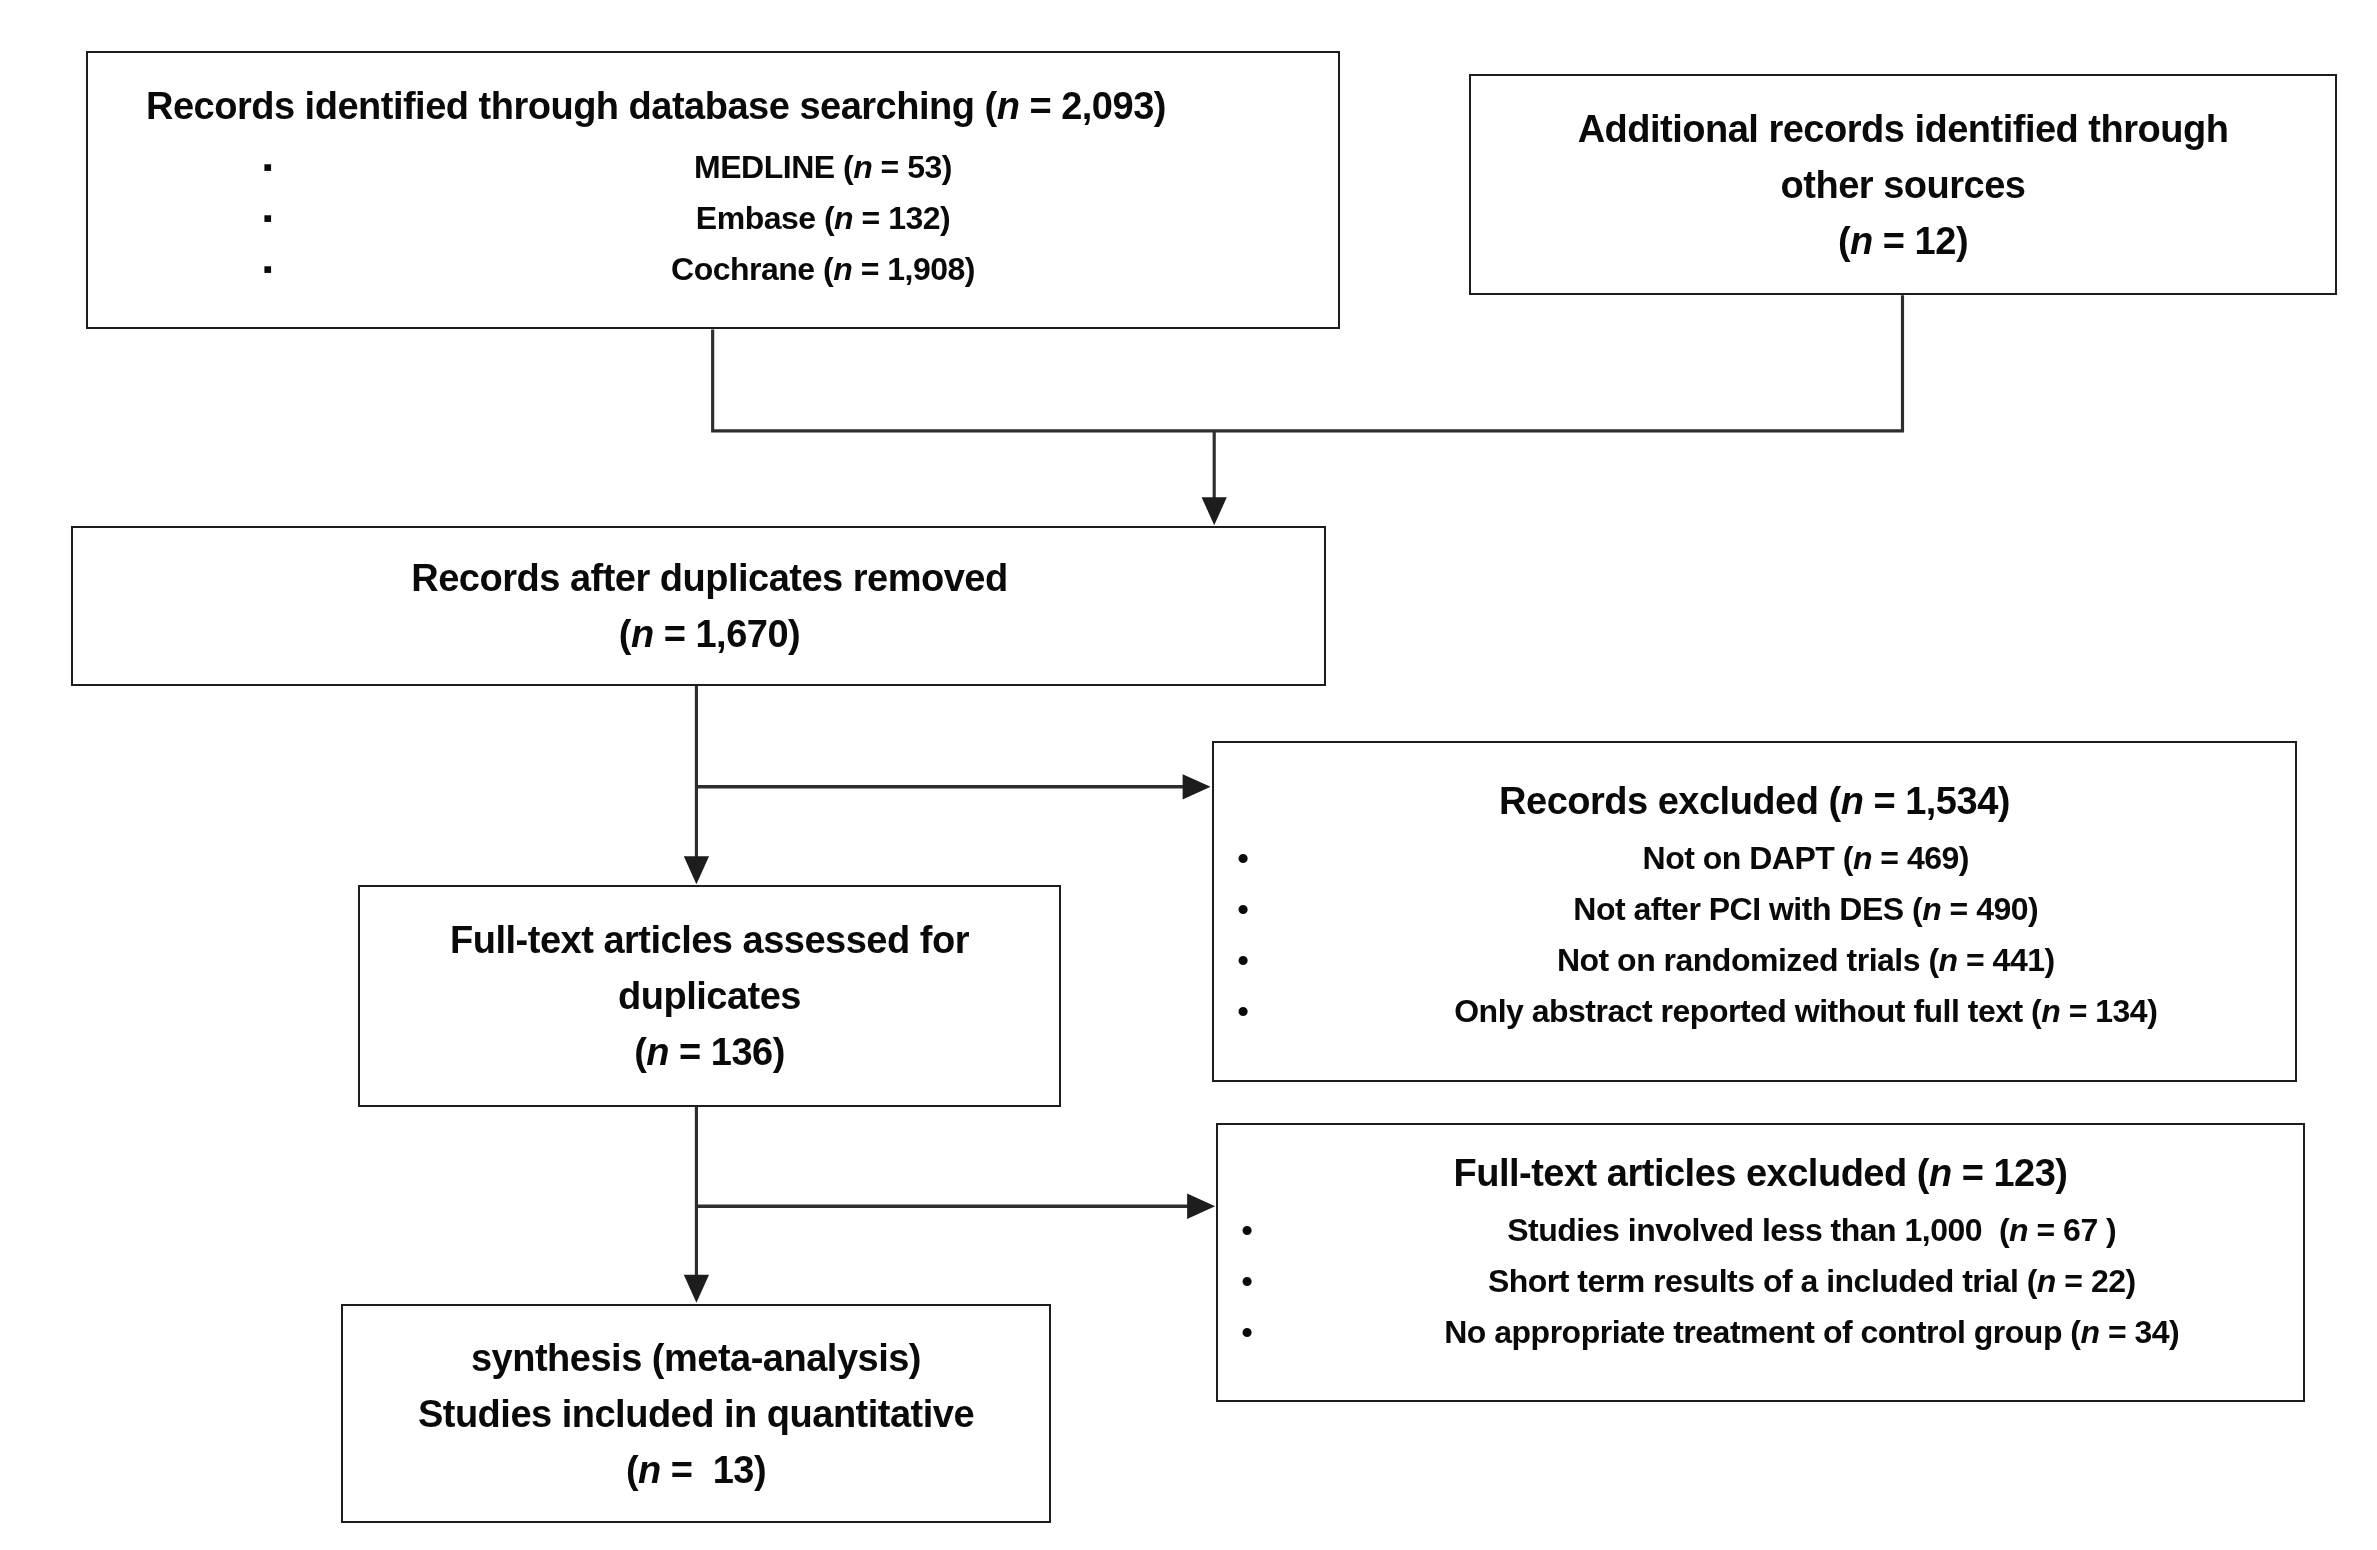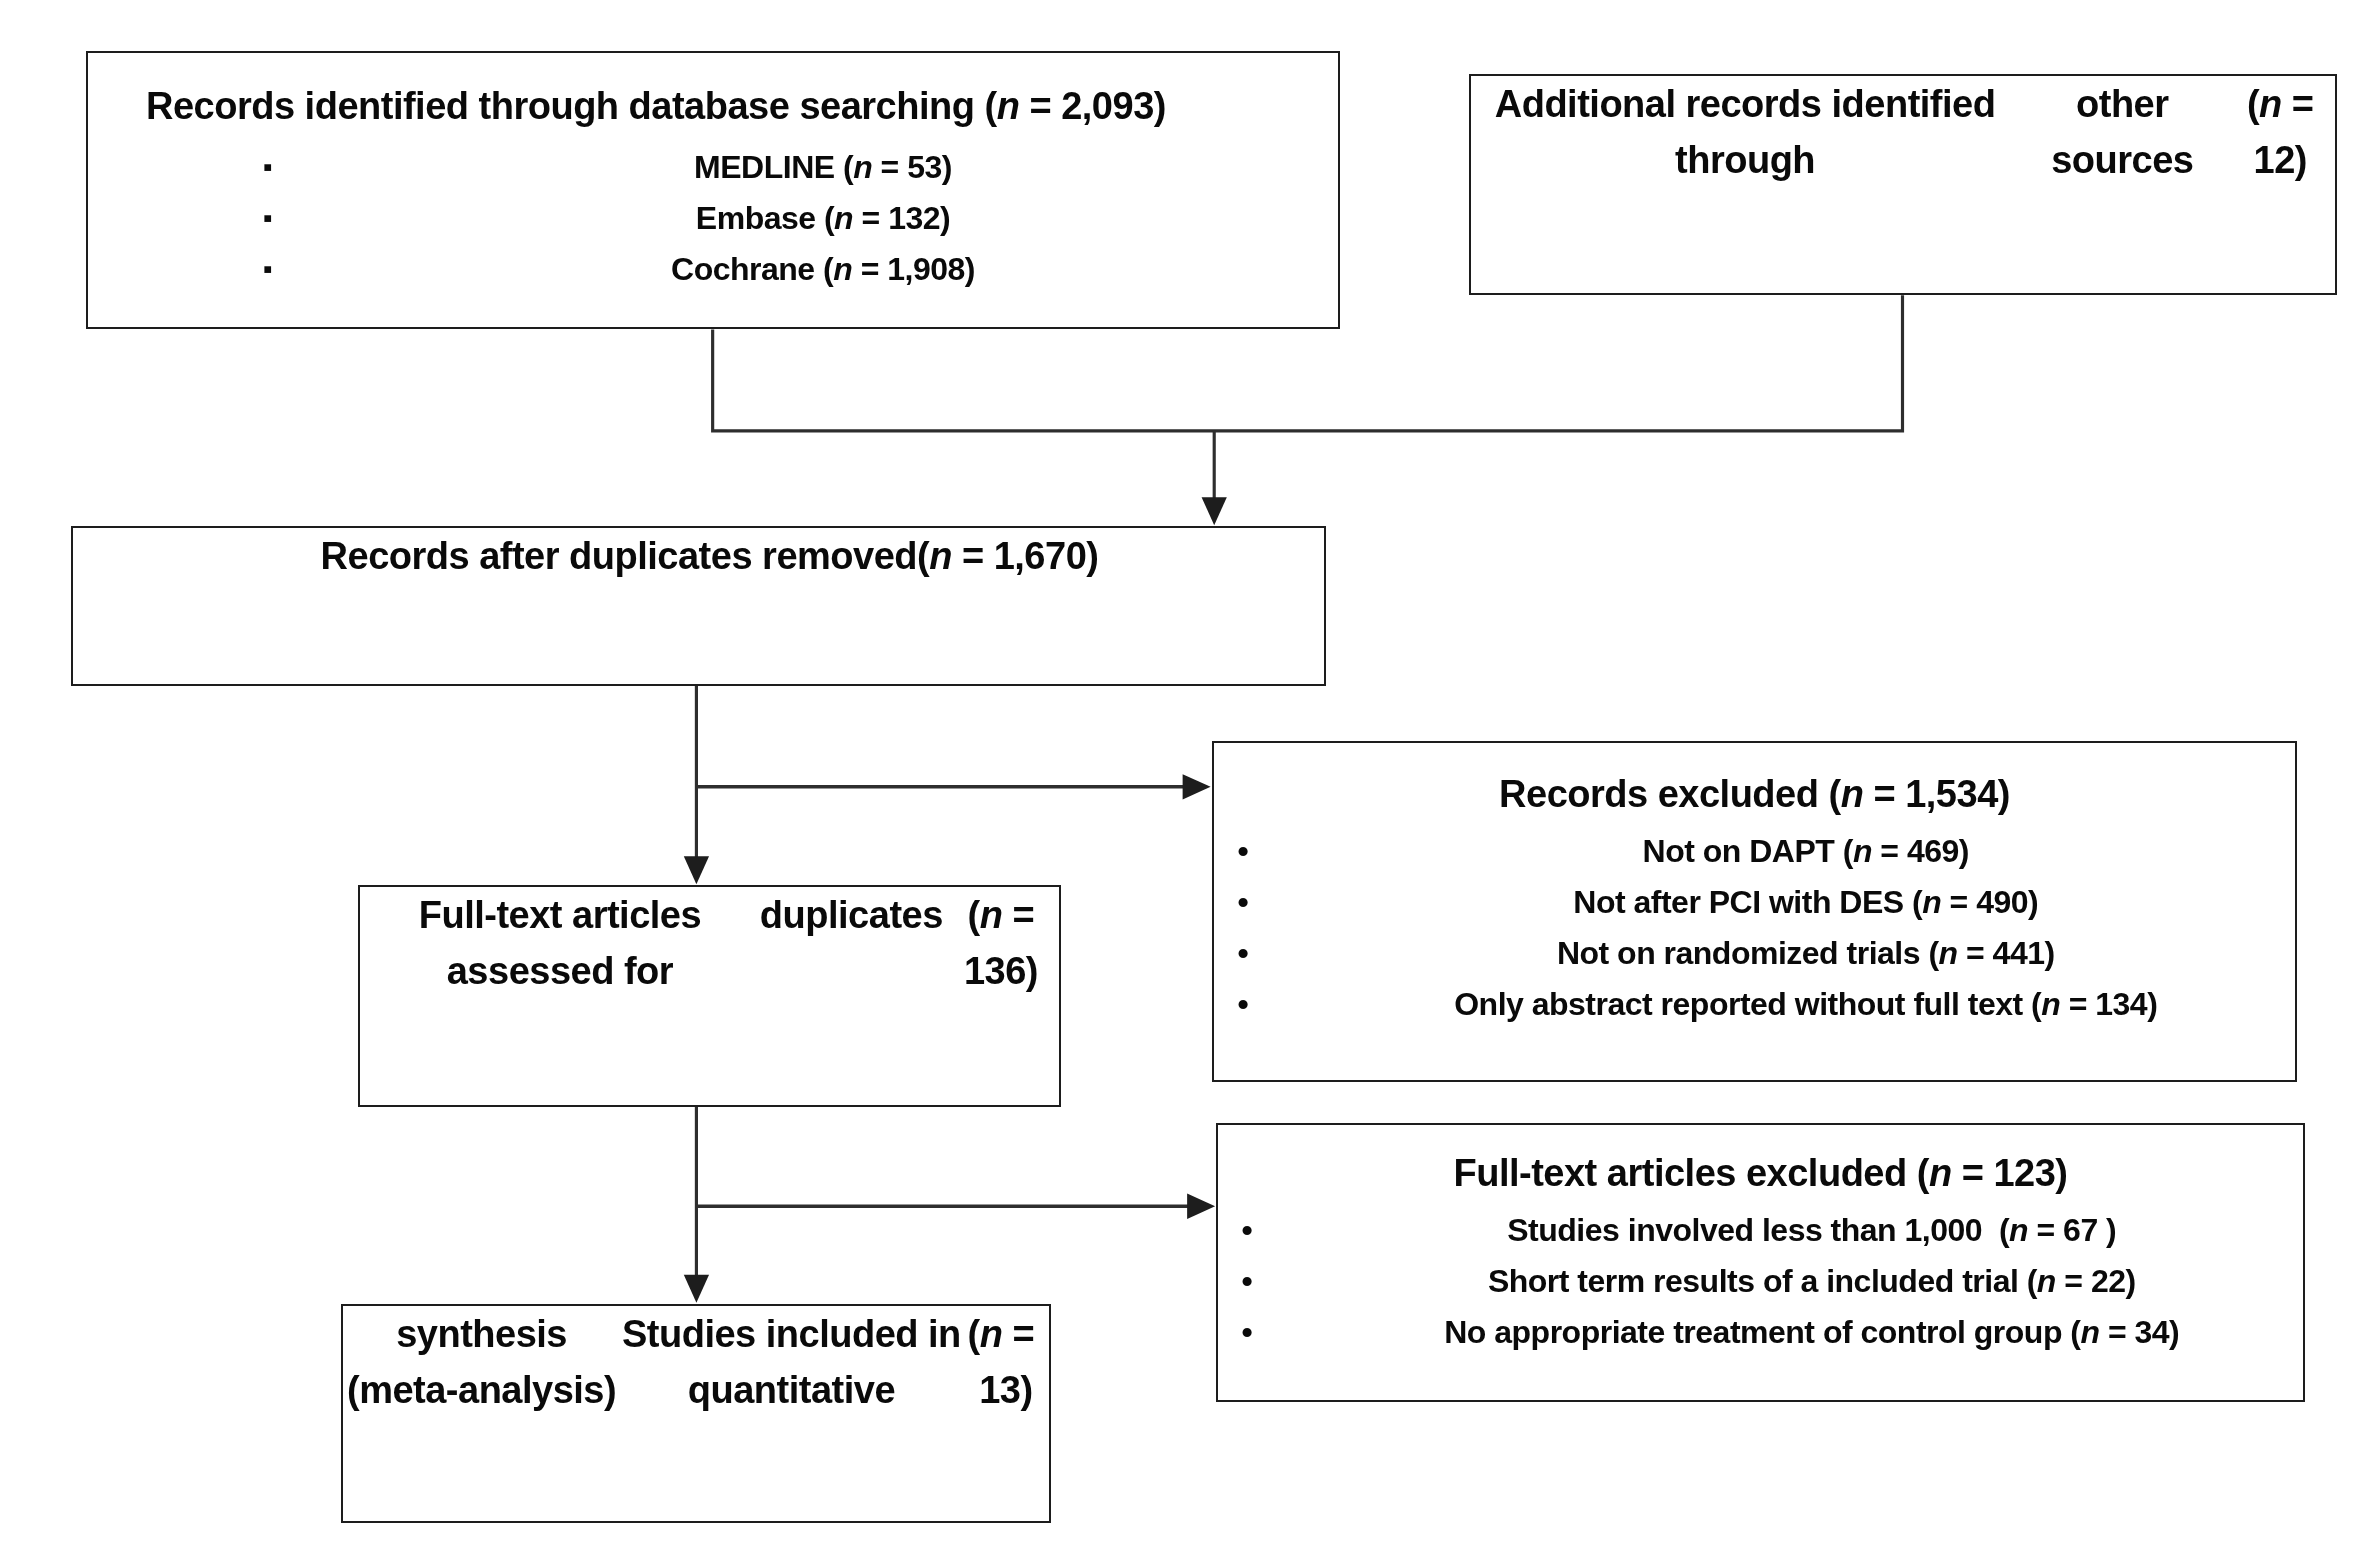--- a/index.html
+++ b/index.html
@@ -9,28 +9,28 @@
     font-family:"Liberation Sans","DejaVu Sans",sans-serif;
     font-weight:bold;letter-spacing:-0.5px;
   }
   #connector-layer{position:absolute;left:0;top:0;width:2377px;height:1551px;}
   .box{
     position:absolute;box-sizing:border-box;background:#ffffff;
     border:2.7px solid #1d1d1d;
   }
   
   .center-box{
-    display:flex;flex-direction:row;justify-content:center;
+    display:flex;flex-direction:column;justify-content:center;
     text-align:center;font-size:38px;line-height:56px;
   }
   
   #box-identified{padding:31px 27px 0 58px;}
   #box-identified .box-title{font-size:38px;line-height:45px;margin-bottom:12.6px;text-align:left;}
   
-  .side-box{padding-top:27px;}
+  .side-box{padding-top:34px;}
   .side-box .box-title{font-size:38px;line-height:49px;text-align:center;margin-bottom:7.2px;}
   .bullet-list{margin:0;padding:0;list-style:none;}
   .bullet-row{display:flex;font-size:32px;line-height:51px;}
   #box-identified .bullet-row{padding-left:117px;}
   #box-identified .marker{width:72px;font-size:27px;}
   .side-box .bullet-row{padding-left:23.5px;}
   .side-box .marker{width:79px;font-size:32px;}
   .marker{flex:0 0 auto;}
   .bullet-text{flex:1 1 auto;text-align:center;}
   i{font-style:italic;}

